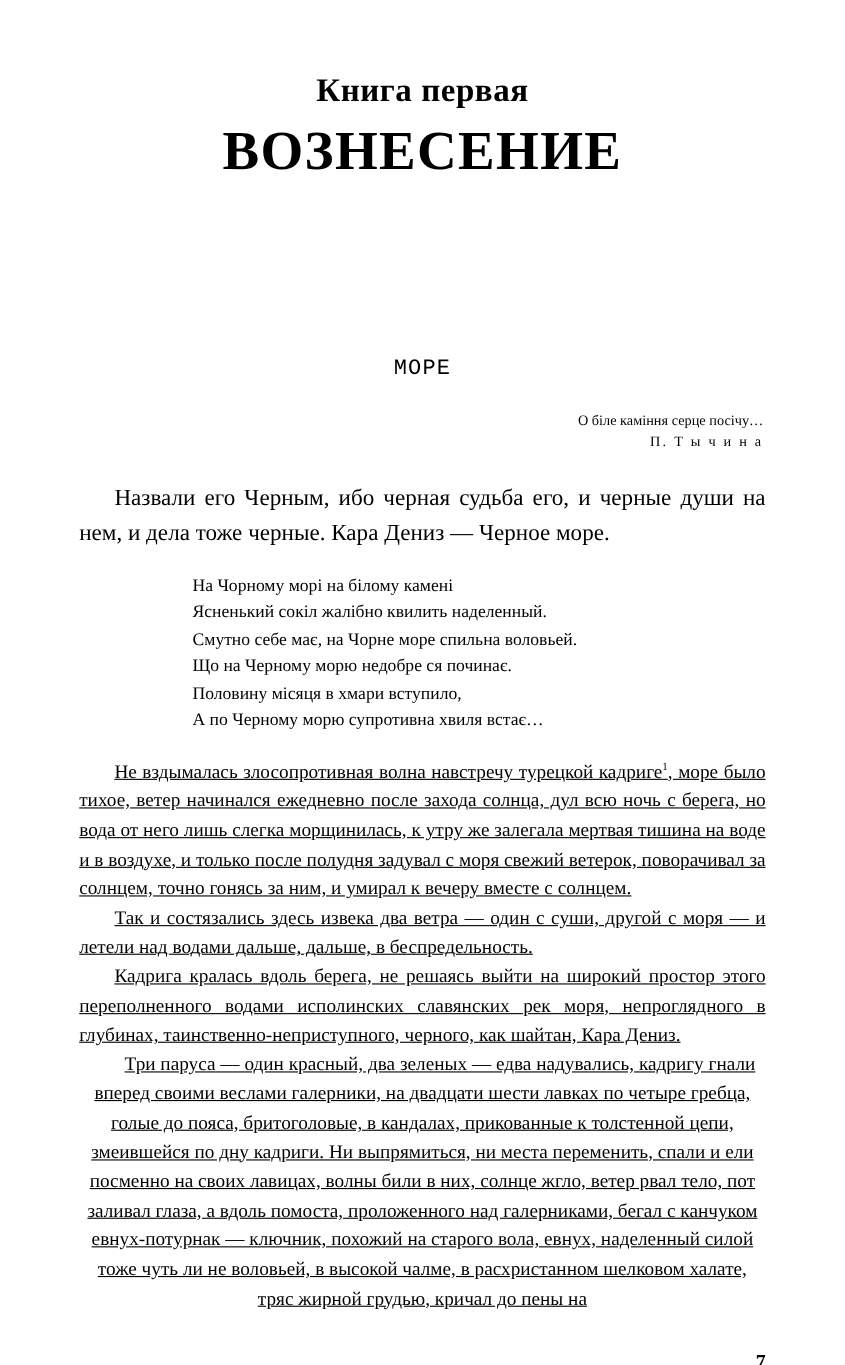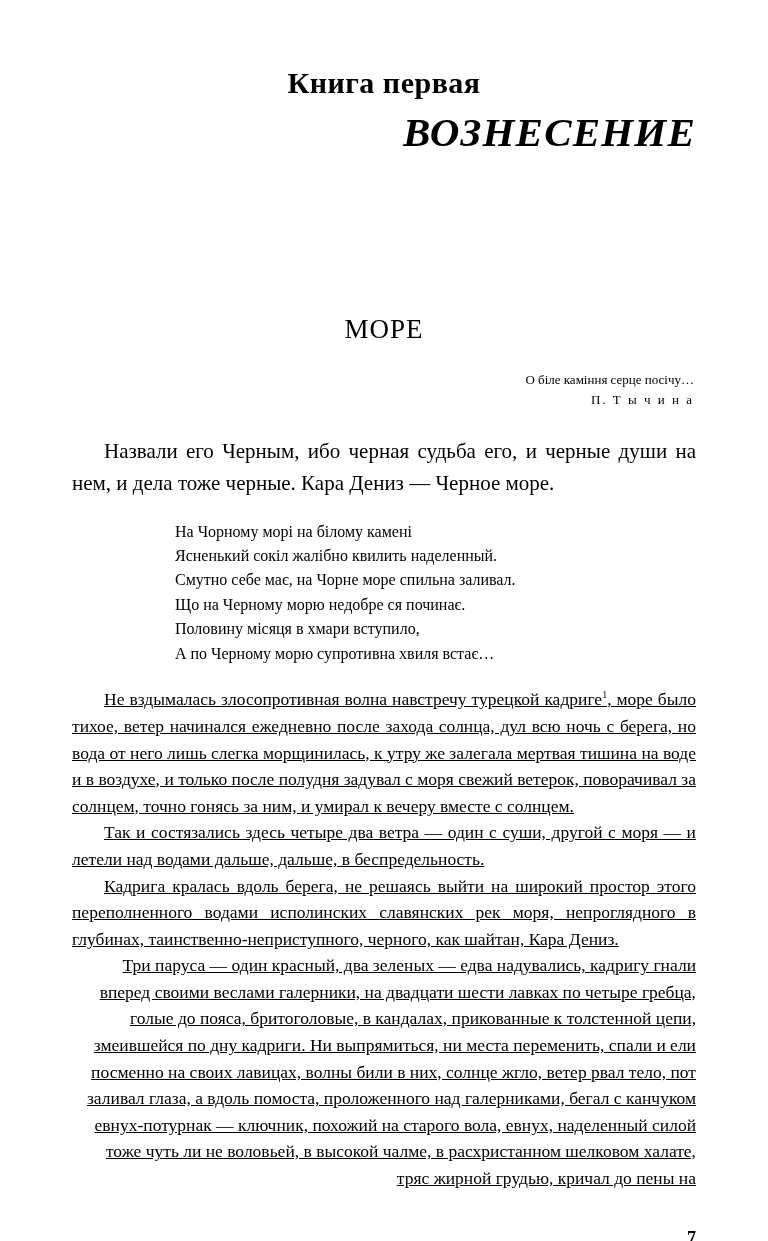--- a/index.html
+++ b/index.html
@@ -25,33 +25,32 @@
   .book-part {
     text-align: center;
     font-family: "Liberation Serif", serif;
     font-weight: bold;
     font-size: 30px;
     letter-spacing: 0.5px;
     margin-top: 66px;
     line-height: 1.1;
   }
   .book-title {
-    text-align: right;
+    text-align: center;
     font-family: "Liberation Serif", serif;
     font-weight: bold;
-    font-size: 41px;
+    font-size: 50px;
     letter-spacing: 1.2px;
     margin-top: 12px;
     line-height: 1.05;
-    font-style: italic;
   }
   .chapter-title {
     text-align: center;
-    font-family: Liberation Serif, serif;
-    font-size: 27px;
+    font-family: Liberation Mono, monospace;
+    font-size: 20px;
     letter-spacing: 1px;
     margin-top: 160px;
   }
   .epigraph {
     margin-top: 26px;
     text-align: right;
     font-size: 13px;
     line-height: 1.45;
     padding-right: 2px;
   }
@@ -101,21 +100,21 @@
     line-height: 0;
   }
   .page-number {
     position: absolute;
     right: 72px;
     bottom: 58px;
     font-size: 18px;
     font-weight: bold;
   }
   .last-para {
-    text-align: right;
+    text-align: center;
   }
 </style>
 </head>
 <body>
 
 <div class="page">
 
   <div class="book-part">Книга первая</div>
   <div class="book-title">ВОЗНЕСЕНИЕ</div>
 
@@ -126,28 +125,28 @@
     <span class="epigraph-author">П.  Т ы ч и н а</span>
   </div>
 
   <div class="body-text">
     <p>Назвали его Черным, ибо черная судьба его, и черные души на нем, и дела тоже черные. Кара Дениз — Черное море.</p>
   </div>
 
   <div class="verse">
     <span class="verse-line">На Чорному морі на білому камені</span>
     <span class="verse-line">Ясненький сокіл жалібно квилить наделенный.</span>
-    <span class="verse-line">Смутно себе має, на Чорне море спильна заливал.</span>
+    <span class="verse-line">Смутно себе має, на Чорне море спильна воловьей.</span>
     <span class="verse-line">Що на Черному морю недобре ся починає.</span>
     <span class="verse-line">Половину місяця в хмари вступило,</span>
     <span class="verse-line">А по Черному морю супротивна хвиля встає…</span>
   </div>
 
   <div class="after-verse">
     <p><span>Не вздымалась злосопротивная волна навстречу турецкой кадриге</span><sup>1</sup><span>, море было тихое, ветер начинался ежедневно после захода солнца, дул всю ночь с берега, но вода от него лишь слегка морщинилась, к утру же залегала мертвая тишина на воде и в воздухе, и только после полудня задувал с моря свежий ветерок, поворачивал за солнцем, точно гонясь за ним, и умирал к вечеру вместе с солнцем.</span></p>
-    <p>Так и состязались здесь четыре два ветра — один с суши, другой с моря — и летели над водами дальше, дальше, в беспредельность.</p>
+    <p>Так и состязались здесь извека два ветра — один с суши, другой с моря — и летели над водами дальше, дальше, в беспредельность.</p>
     <p>Кадрига кралась вдоль берега, не решаясь выйти на широкий простор этого переполненного водами исполинских славянских рек моря, непроглядного в глубинах, таинственно-неприступного, черного, как шайтан, Кара Дениз.</p>
     <p class="last-para">Три паруса — один красный, два зеленых — едва надувались, кадригу гнали вперед своими веслами галерники, на двадцати шести лавках по четыре гребца, голые до пояса, бритоголовые, в кандалах, прикованные к толстенной цепи, змеившейся по дну кадриги. Ни выпрямиться, ни места переменить, спали и ели посменно на своих лавицах, волны били в них, солнце жгло, ветер рвал тело, пот заливал глаза, а вдоль помоста, проложенного над галерниками, бегал с канчуком евнух-потурнак — ключник, похожий на старого вола, евнух, наделенный силой тоже чуть ли не воловьей, в высокой чалме, в расхристанном шелковом халате, тряс жирной грудью, кричал до пены на</p>
   </div>
 
   <div class="page-number">7</div>
 
 </div>
 
 </body></html>

